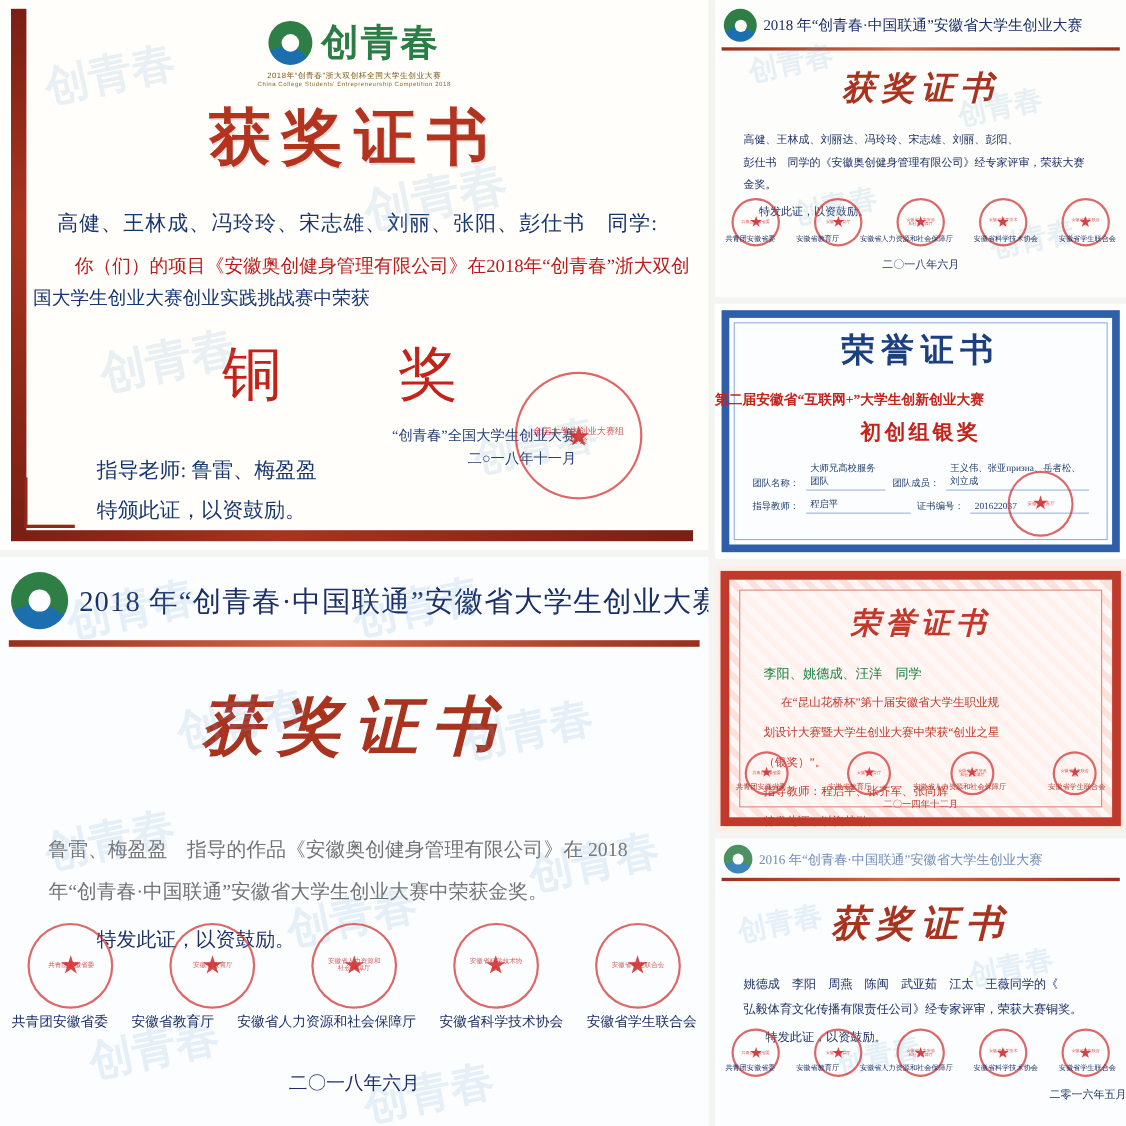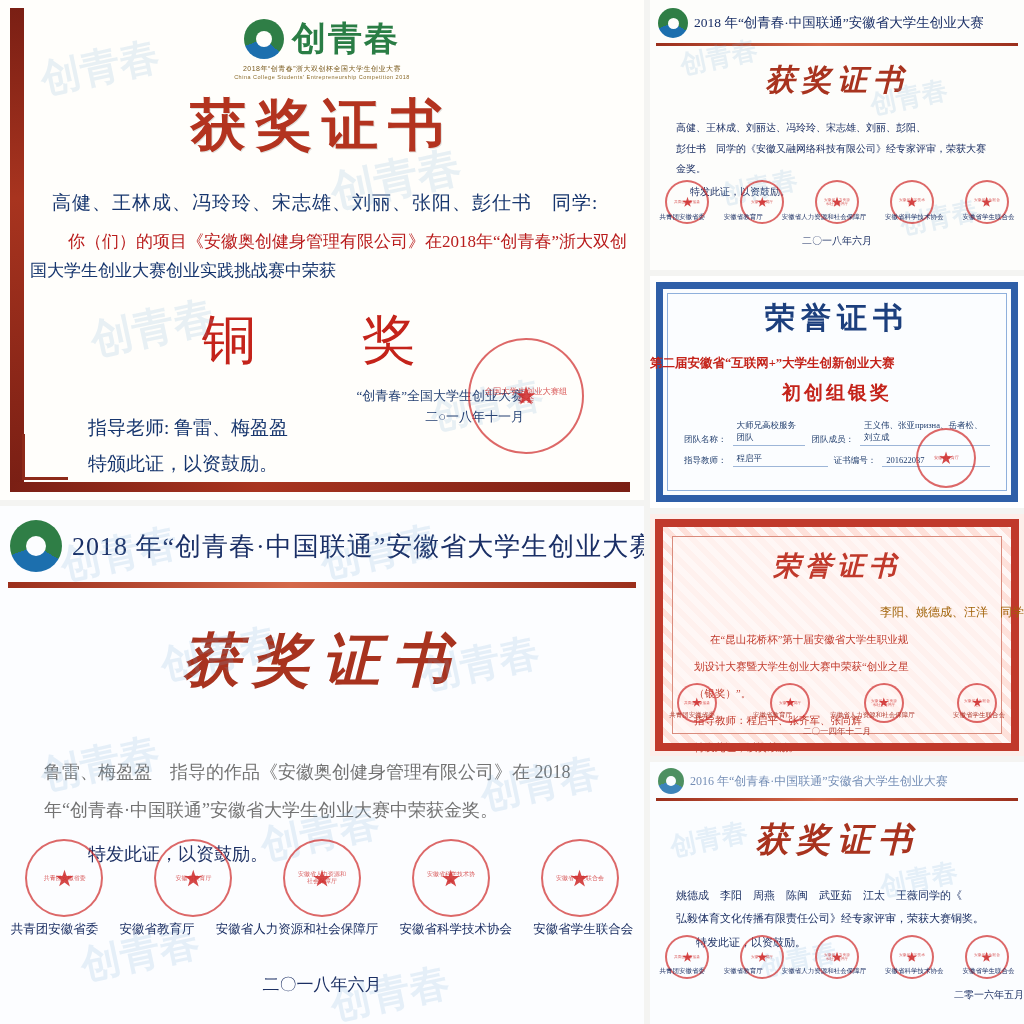--- a/index.html
+++ b/index.html
@@ -203,21 +203,21 @@
     border: 8px solid #c0392b;
     background:
       repeating-linear-gradient(45deg, rgba(255,255,255,0.55) 0 6px, rgba(255,214,205,0.55) 6px 12px);
   }
   #cert5 .inner {
     position:absolute; inset: 22px;
     border: 1px solid #d98b7c;
     background: rgba(255,247,245,0.72);
   }
   #cert5 .t5 { position:relative; text-align:center; margin-top: 34px; font-size: 27px; font-weight:bold; font-style: italic; color: #c0392b; letter-spacing: 5px; }
-  #cert5 .n5 { position:relative; margin: 20px 0 5px 44px; font-size: 12px; color: #a16207; text-align: right; }
+  #cert5 .n5 { position:relative; margin: 20px 0 5px 44px; font-size: 12px; color: #15803d; }
   #cert5 .p5 { position:relative; margin: 10px 44px 0 60px; font-size: 10.5px; color: #c0392b; line-height: 1.8; }
   #cert5 .p5b { position:relative; margin: 8px 0 0 44px; font-size: 10.5px; color:#c0392b; line-height:1.8;}
   #cert5 .orgrow5 { position:absolute; left:0; right:0; bottom: 36px; display:flex; justify-content: space-around; font-size: 6.5px; color:#b03a2e; }
   #cert5 .date5 { position:absolute; left:0; right:0; bottom: 18px; text-align:center; font-size: 8.5px; color:#b03a2e; }
 
   
   #cert6 { left: 650px; top: 762px; width: 374px; height: 262px; background: #fbfdff; }
   #cert6 .head6 { display:flex; align-items:center; gap:6px; padding: 6px 0 0 8px; opacity: .85; }
   #cert6 .emblem6 { width: 26px; height: 26px; border-radius: 50%;
     background: conic-gradient(#2f7e46 0deg 120deg,#1c6fae 120deg 250deg,#2f7e46 250deg 360deg); position: relative;}
@@ -345,21 +345,21 @@
       <span class="wm" style="left:70px; top:170px; font-size:26px;">创青春</span>
       <span class="wm" style="left:250px; top:200px; font-size:26px;">创青春</span>
     </div>
     <div class="head3">
       <span class="emblem3"></span>
       <span class="htext3">2018 年“创青春·中国联通”安徽省大学生创业大赛</span>
     </div>
     <div class="rule3"></div>
     <div class="title3">获奖证书</div>
     <div class="p3">高健、王林成、刘丽达、冯玲玲、宋志雄、刘丽、彭阳、</div>
-    <div class="p3" style="margin-top:2px;">彭仕书　同学的《安徽又融网络科技有限公司》经专家评审，荣获大赛</div>
+    <div class="p3" style="margin-top:2px;">彭仕书　同学的《安徽奥创健身管理有限公司》经专家评审，荣获大赛</div>
     <div class="p3" style="margin-top:2px;">金奖。</div>
     <div class="p3b">特发此证，以资鼓励。</div>
 
     <div style="position:absolute; left:0; right:0; bottom:42px; height:52px;">
       <div class="seal-row">
         <div class="stamp" style="position:relative;width:44px;height:44px;font-size:4px;padding:5px;">
           <span class="star" style="font-size:12px;">★</span>
           <span class="ring-text">共青团安徽省委</span>
         </div>
         <div class="stamp" style="position:relative;width:44px;height:44px;font-size:4px;padding:5px;">

